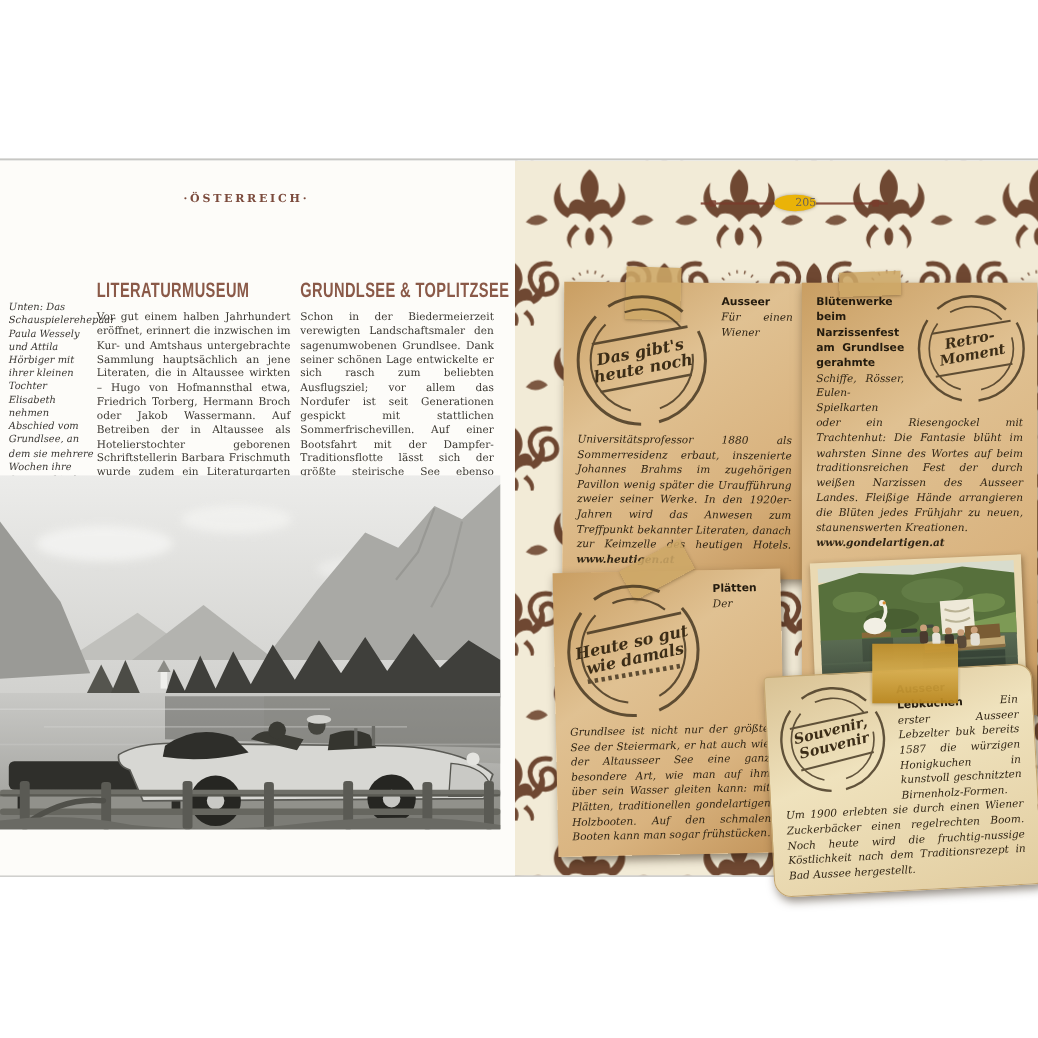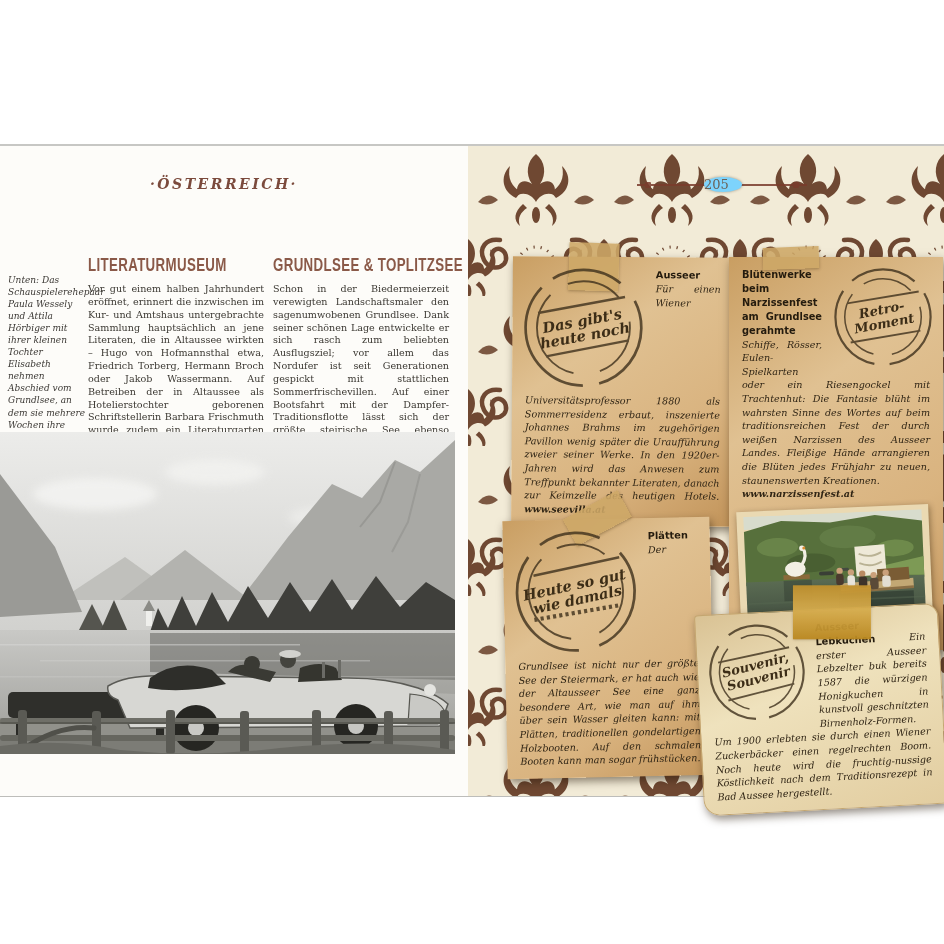--- a/index.html
+++ b/index.html
@@ -7,21 +7,21 @@
     width:944px;height:944px;position:relative;background:#ffffff;
     font-family:"DejaVu Serif", serif; overflow:hidden;
   }
   .spread{position:absolute;left:0;top:146px;width:944px;height:650px;background:#fdfcf9;}
   .edge{position:absolute;left:0;width:944px;height:2px;background:#c7c7c4;}
   .edge.top{top:144px;} .edge.bottom{top:795px;background:#bdbdba;}
 
   
   .kicker{
     position:absolute;left:88px;top:30px;width:272px;text-align:center;
-    font-size:14px;font-weight:700;letter-spacing:2.5px;color:#7b4a3c;font-style:italic;
+    font-size:10px;font-weight:700;letter-spacing:2.5px;color:#7b4a3c;
   }
   .col{position:absolute;top:108px;width:176px;}
   .col.c1{left:88px}.col.c2{left:273px}
   .article-heading{
     font-family:"Liberation Sans", sans-serif;font-weight:700;font-size:19px;
     color:#8a5948;transform:scaleX(0.70);transform-origin:0 50%;white-space:nowrap;
     margin:0 0 7px 0;letter-spacing:.5px;
   }
   .article-body{font-size:9.6px;line-height:1.34;text-align:justify;color:#3b3832;margin:0;}
   .article-url{font-style:italic;font-weight:700;color:#2f2c27;}
@@ -34,22 +34,22 @@
 
   
   .wallpaper{
     position:absolute;left:468px;top:0;width:476px;height:650px;overflow:hidden;
     box-shadow:inset 4px 0 8px rgba(60,40,20,.18);
   }
   .pageno-line{position:absolute;left:637px;top:38px;width:170px;height:1.6px;background:#7a3c2c;opacity:.85;}
   .pageno-line .tick{position:absolute;top:-2.4px;width:6px;height:6px;background:#7a3c2c;border-radius:1px;}
   .pageno-line .tick.l{left:8px}.pageno-line .tick.r{right:8px}
   .pageno{
-    position:absolute;left:704px;top:31px;width:38px;height:15px;background:#7dd3fc;
-    border-radius:50%;text-align:left;font-size:13px;line-height:15px;color:#6b6257;
+    position:absolute;left:704px;top:31px;width:38px;height:15px;background:#eab308;
+    border-radius:50%;text-align:right;font-size:10px;line-height:15px;color:#6b6257;
     box-shadow:0 0 3px rgba(40,25,10,.4);
   }
 
   .card{
     position:absolute;box-sizing:border-box;padding:11px 13px 10px 13px;color:#33281a;
     box-shadow:2px 4px 9px rgba(40,25,10,.5);
   }
   .paper-a{background:linear-gradient(145deg,#c99e62,#e0c192 35%,#d9b37f 70%,#c2945a);}
   .paper-b{background:linear-gradient(160deg,#d9c294,#efe2bd 40%,#e2cda0);}
   .card p{margin:0;font-size:9.6px;font-style:italic;line-height:1.42;text-align:justify;color:#302515;}
@@ -243,39 +243,39 @@
         <circle cx="60" cy="60" r="56" stroke-width="2.6" stroke-dasharray="72 16 130 14 70 22"></circle>
         <circle cx="60" cy="60" r="45" stroke-width="1.8" stroke-dasharray="54 26 96 20"></circle>
         <path d="M16,46 L100,30" stroke-width="2.4"></path>
         <path d="M24,88 L104,72" stroke-width="2.2"></path>
       </g>
         </svg>
       <div class="stamp-label">Das gibt's heute noch</div>
     </div>
     <p><span class="card-title">Ausseer</span>&nbsp;
       <span>Für einen Wiener Universitätsprofessor 1880 als Sommerresidenz erbaut, inszenierte Johannes Brahms im zugehörigen Pavillon wenig später die Uraufführung zweier seiner Werke. In den 1920er-Jahren wird das Anwesen zum Treffpunkt bekannter Literaten, danach zur Keimzelle des heutigen Hotels.</span>
-      <span class="card-url">www.seevilla.at</span></p>
+      <span class="card-url">www.heutigen.at</span></p>
   </div>
 
   <div class="card paper-a clearfix" id="card-bluten">
     <div class="tape t-bluten"></div>
     <div class="stamp fr" id="stamp-bluten">
       <svg viewBox="0 0 120 120">
           <g fill="none" stroke="#3e301c" opacity=".8">
         <circle cx="60" cy="60" r="56" stroke-width="2.6" stroke-dasharray="80 18 110 16"></circle>
         <circle cx="60" cy="60" r="45" stroke-width="1.8" stroke-dasharray="60 22 88 18"></circle>
         <path d="M18,44 L102,30" stroke-width="2.2"></path>
         <path d="M22,90 L104,76" stroke-width="2.2"></path>
       </g>
         </svg>
       <div class="stamp-label">Retro-Moment</div>
     </div>
     <p><span class="card-title">Blütenwerke beim Narzissenfest am Grundlsee gerahmte</span>&nbsp;
       <span>Schiffe, Rösser, Eulen-Spielkarten oder ein Riesengockel mit Trachtenhut: Die Fantasie blüht im wahrsten Sinne des Wortes auf beim traditionsreichen Fest der durch weißen Narzissen des Ausseer Landes. Fleißige Hände arrangieren die Blüten jedes Frühjahr zu neuen, staunenswerten Kreationen.</span><br>
-      <span class="card-url">www.narzissenfest.at</span></p>
+      <span class="card-url">www.gondelartigen.at</span></p>
     <div class="photo-frame">
       <svg width="182" height="122" viewBox="0 0 190 130">
         <rect width="190" height="14" fill="#d8dccd"></rect>
         <polygon points="0,16 40,6 92,10 140,4 190,12 190,72 0,74" fill="#57703c"></polygon>
         <ellipse cx="35" cy="34" rx="22" ry="10" fill="#6e8a4c" opacity=".8"></ellipse>
         <ellipse cx="110" cy="26" rx="30" ry="12" fill="#66814a" opacity=".7"></ellipse>
         <ellipse cx="160" cy="40" rx="20" ry="9" fill="#74914f" opacity=".8"></ellipse>
         <ellipse cx="70" cy="52" rx="26" ry="10" fill="#43582e" opacity=".7"></ellipse>
         <polygon points="148,58 190,50 190,70 148,68" fill="#7d9a55"></polygon>
         <linearGradient id="lw" x1="0" y1="0" x2="0" y2="1">

